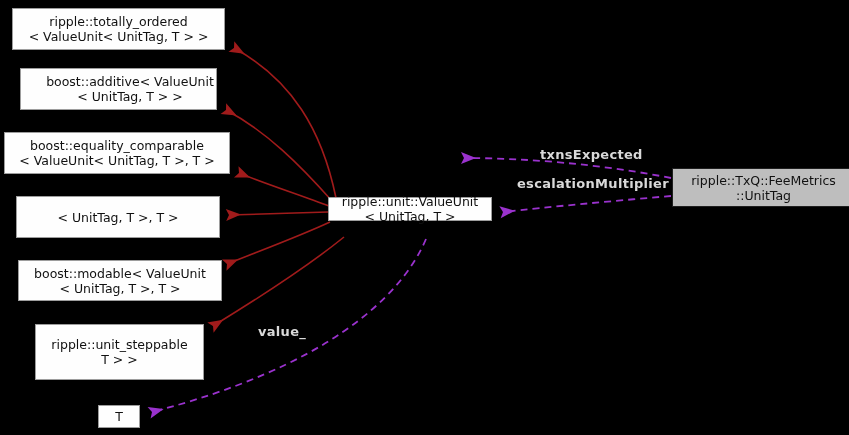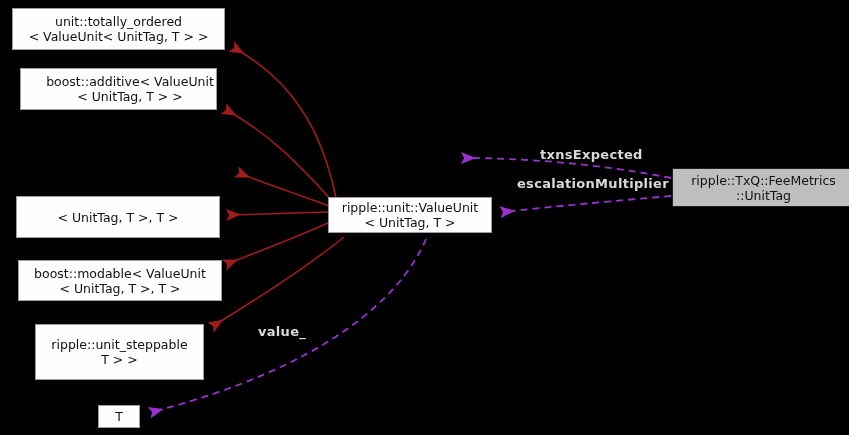--- a/index.html
+++ b/index.html
@@ -53,21 +53,21 @@
   }
   
   #n-totally    { left: 12px;  top: 8px;   width: 213px; height: 42px; }
   #n-additive   { left: 20px;  top: 68px;  width: 197px; height: 42px; padding-left: 23px; }
   #n-equality   { left: 4px;   top: 132px; width: 226px; height: 42px; }
   #n-dividable  { left: 16px;  top: 196px; width: 204px; height: 42px; }
   #n-modable    { left: 18px;  top: 260px; width: 204px; height: 41px; }
   #n-steppable  { left: 35px;  top: 324px; width: 169px; height: 56px; }
   #n-t          { left: 98px;  top: 405px; width: 42px;  height: 23px; }
   #n-sizet      { left: 365px; top: 145px; width: 88px;  height: 28px; }
-  #n-valueunit  { left: 328px; top: 197px; width: 164px; height: 36px; }
+  #n-valueunit  { left: 328px; top: 197px; width: 164px; height: 24px; }
   #n-snapshot   { left: 672px; top: 168px; width: 183px; height: 39px; }
   
   #lbl-txns  { left: 540px; top: 147px; }
   #lbl-esc   { left: 517px; top: 176px; }
   #lbl-value { left: 258px; top: 324px; }
 </style>
 </head>
 <body>
 
 <div id="canvas">
@@ -88,29 +88,33 @@
     <path d="M 328,212 C 295,213 260,214 229,215" fill="none" stroke="#a01b1b" stroke-width="1.6" marker-end="url(#arrow-red)"></path>
     <path d="M 330,222 C 300,236 262,250 227,264" fill="none" stroke="#a01b1b" stroke-width="1.6" marker-end="url(#arrow-red)"></path>
     <path d="M 344,237 C 312,263 262,296 213,326" fill="none" stroke="#a01b1b" stroke-width="1.6" marker-end="url(#arrow-red)"></path>
 
     <path d="M 671,178 C 600,164 525,158 464,158" fill="none" stroke="#9a32cd" stroke-width="1.8" stroke-dasharray="7,5" marker-end="url(#arrow-purple)"></path>
     <path d="M 671,196 C 612,201 548,207 503,212" fill="none" stroke="#9a32cd" stroke-width="1.8" stroke-dasharray="7,5" marker-end="url(#arrow-purple)"></path>
     <path d="M 426,239 C 400,300 322,368 152,412" fill="none" stroke="#9a32cd" stroke-width="1.8" stroke-dasharray="7,5" marker-end="url(#arrow-purple)"></path>
   </svg>
 
   <div id="n-totally" class="node">
-    <span>unit::totally_ordered</span>
+    <span>ripple::totally_ordered</span>
     <span>&lt; ValueUnit&lt; UnitTag, T &gt; &gt;</span>
   </div>
 
   <div id="n-additive" class="node">
     <span>boost::additive&lt; ValueUnit</span>
     <span>&lt; UnitTag, T &gt; &gt;</span>
   </div>
 
+  <div id="n-equality" class="node">
+    <span>boost::equality_comparable</span>
+    <span>&lt; ValueUnit&lt; UnitTag, T &gt;, T &gt;</span>
+  </div>
 
   <div id="n-dividable" class="node">
     <span>&lt; UnitTag, T &gt;, T &gt;</span>
   </div>
 
   <div id="n-modable" class="node">
     <span>boost::modable&lt; ValueUnit</span>
     <span>&lt; UnitTag, T &gt;, T &gt;</span>
   </div>
 

